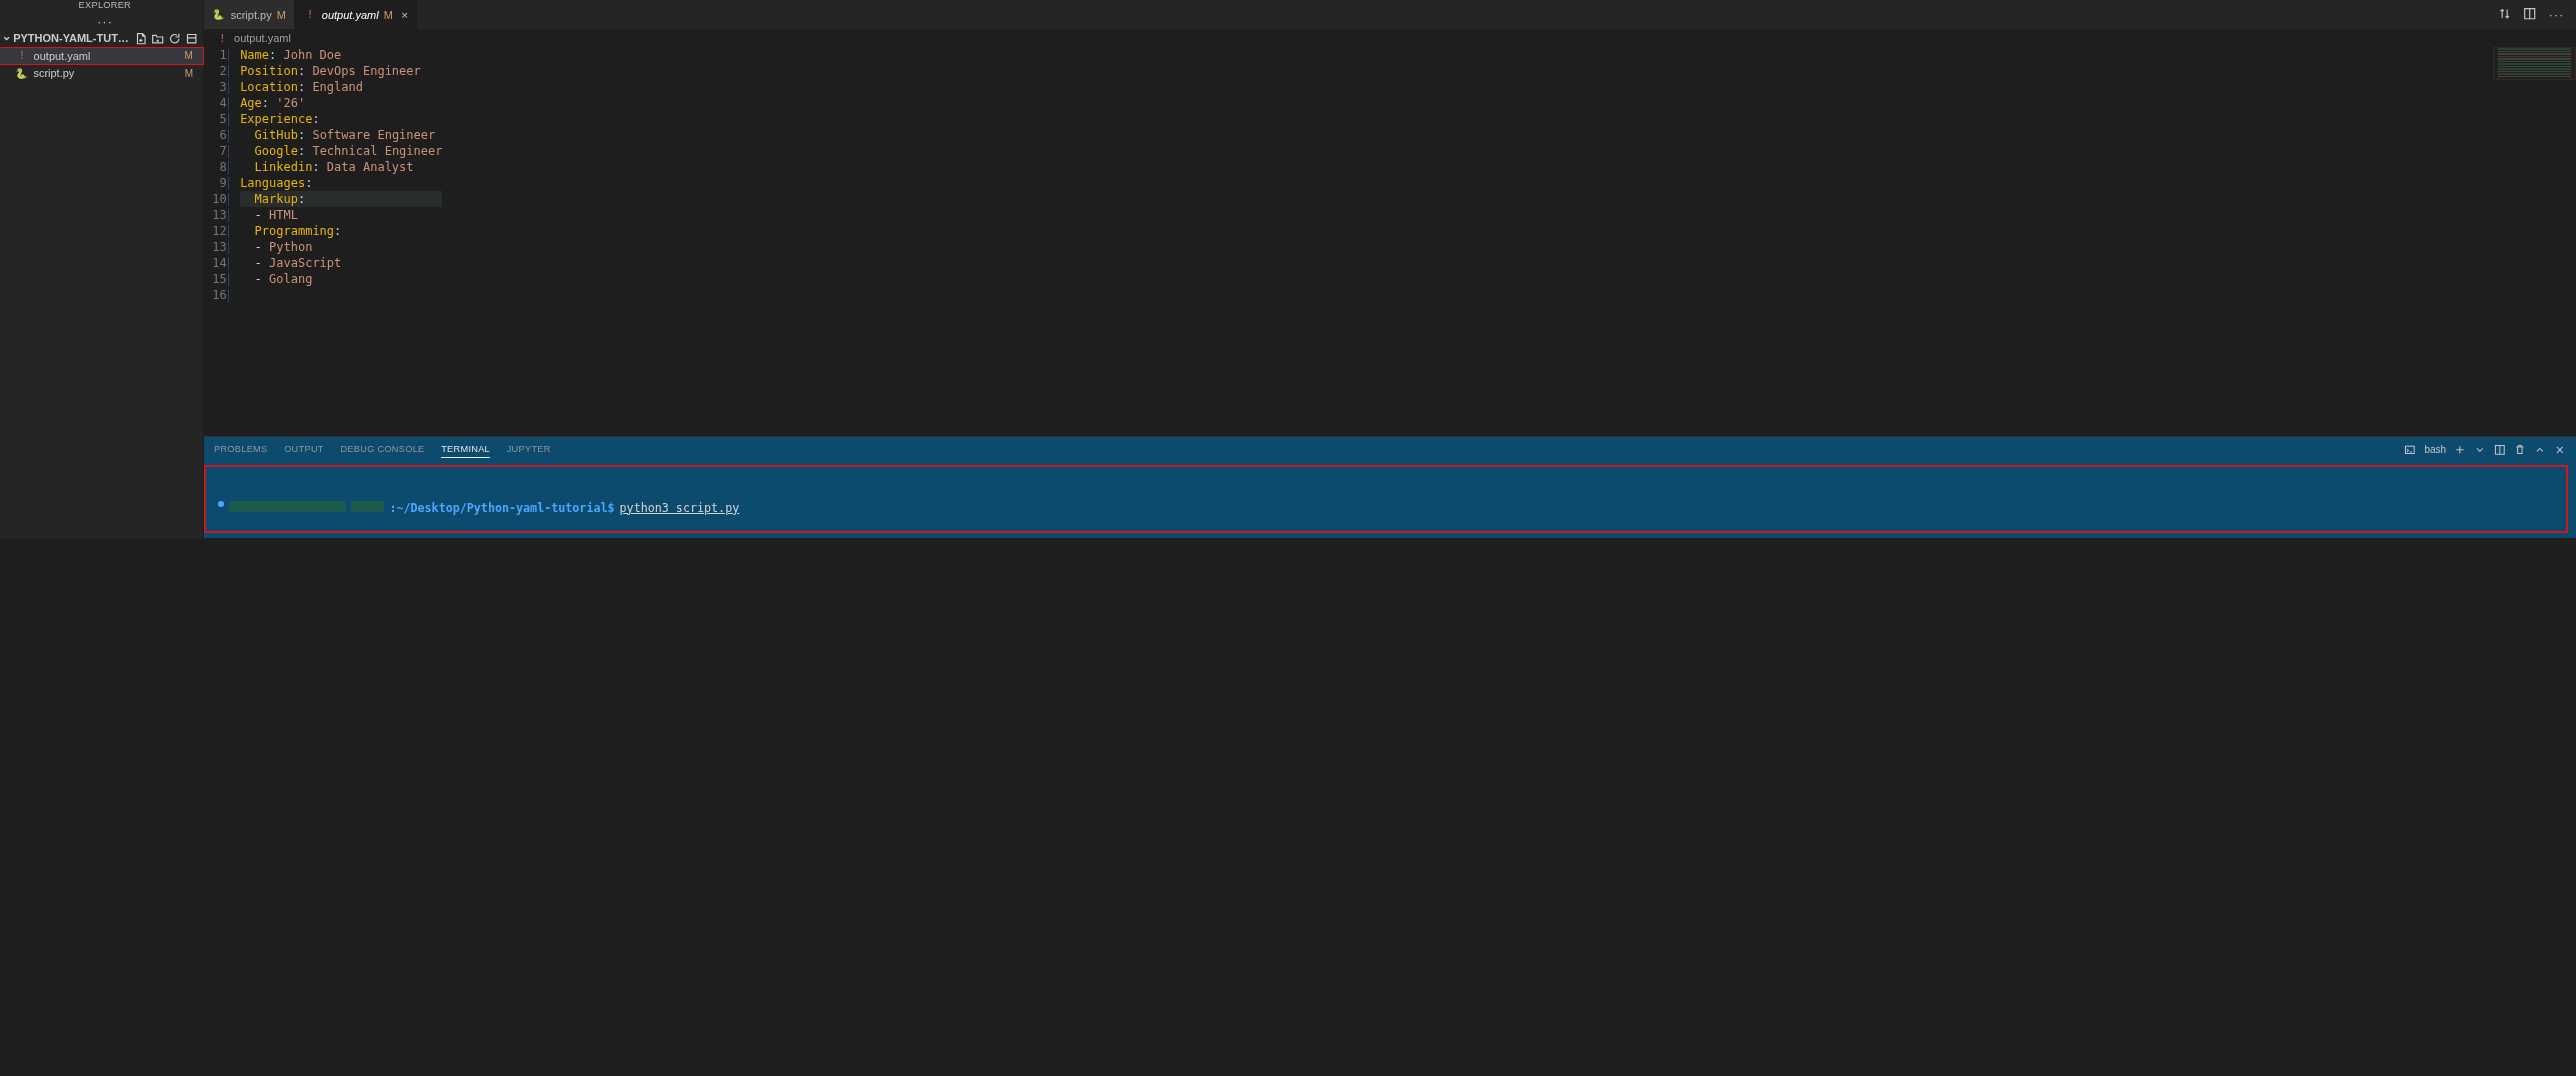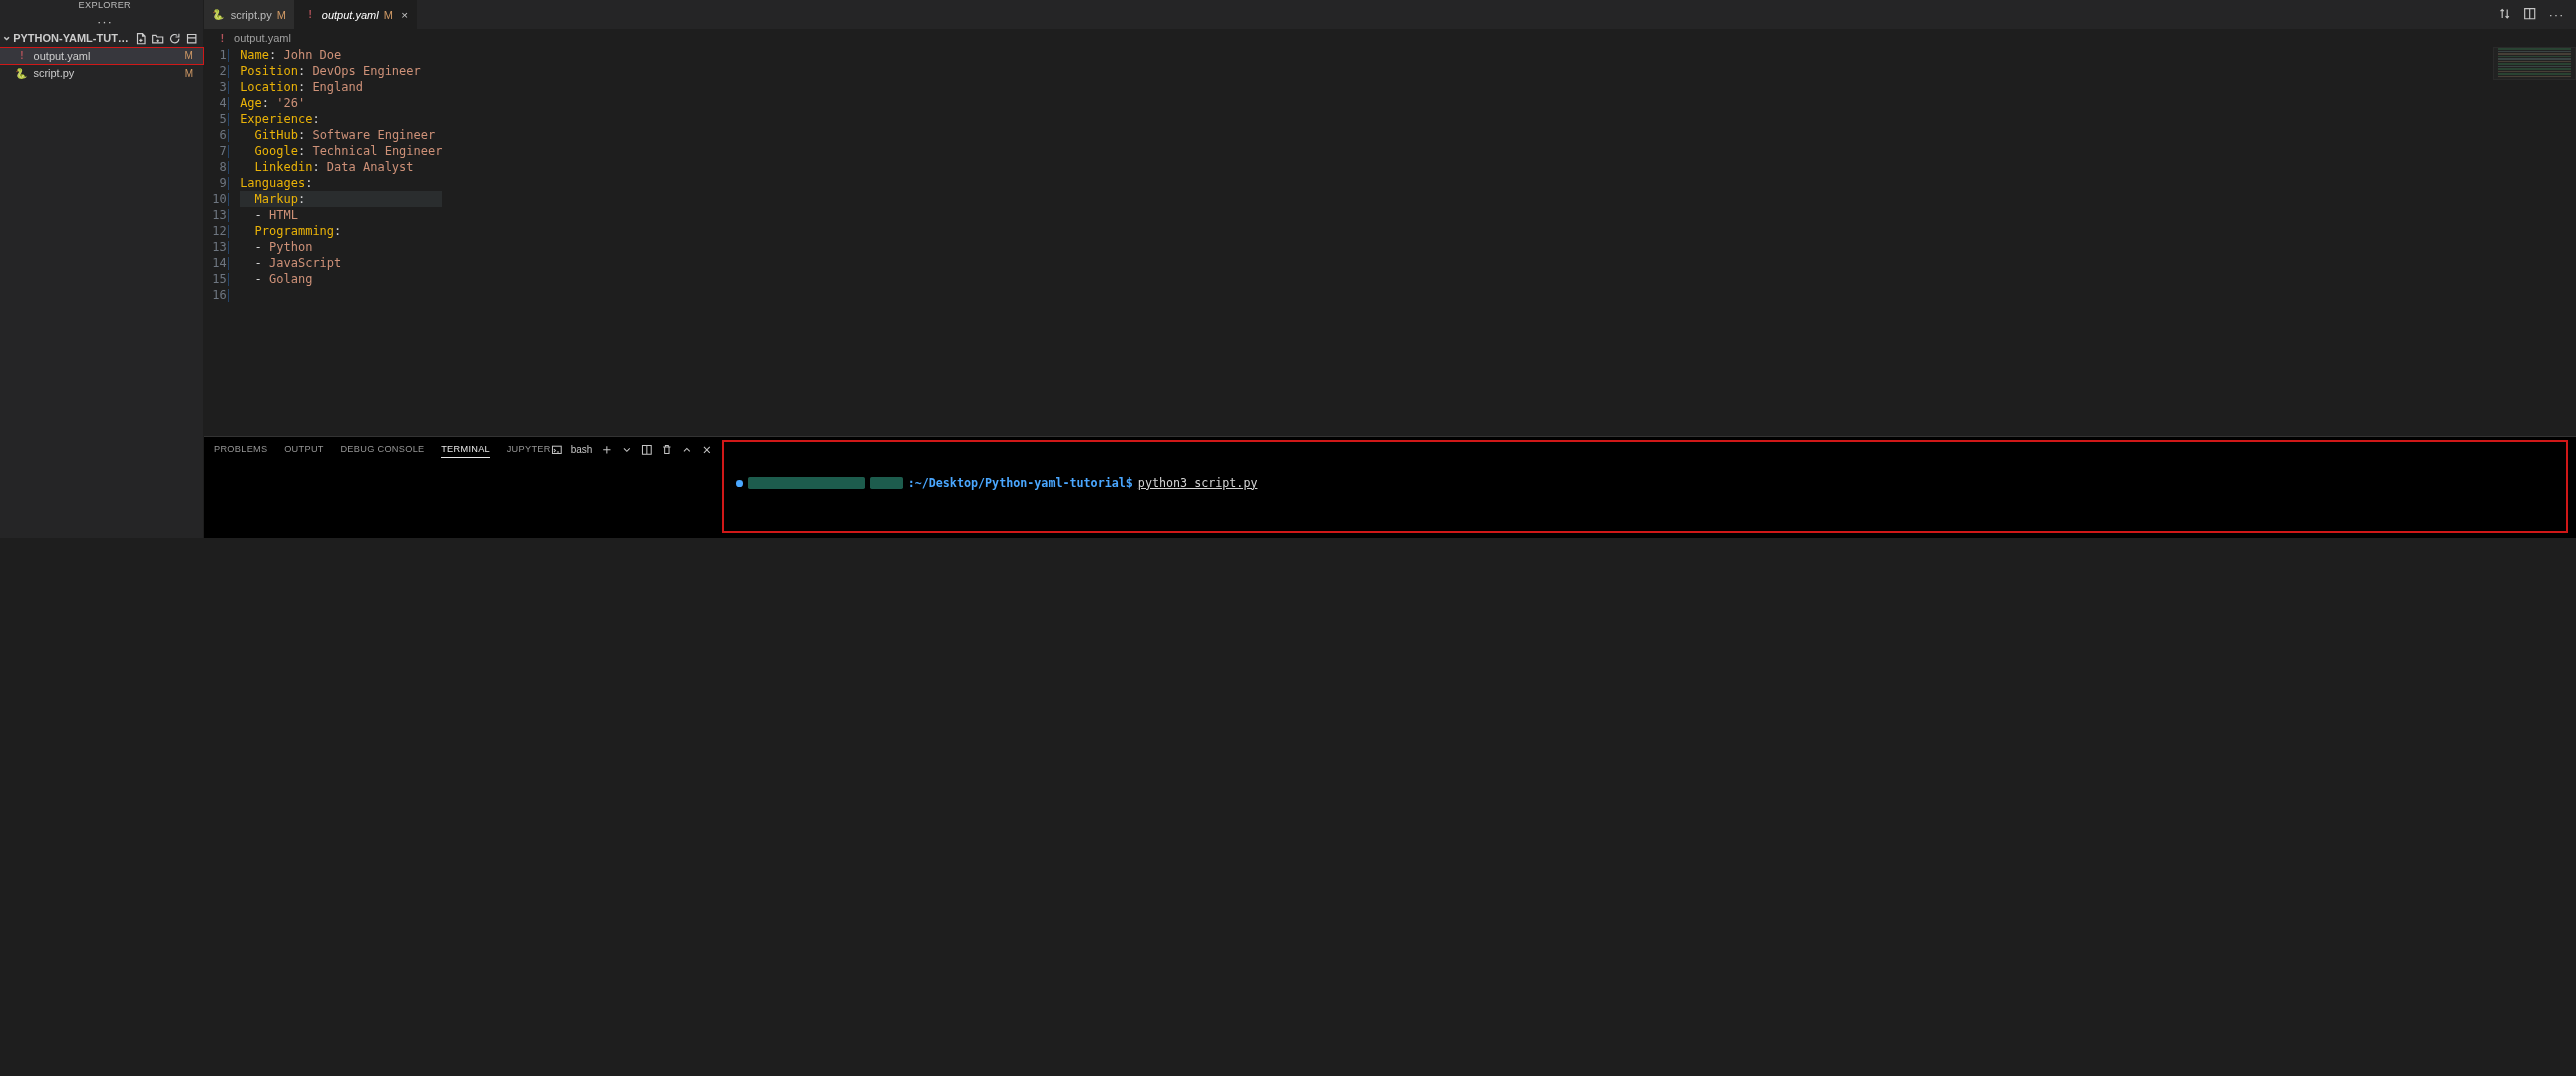--- a/index.html
+++ b/index.html
@@ -148,22 +148,22 @@
   }
   .mm-line { height:1.7px; margin:0.8px 5px; background:#4a6; opacity:0.5;}
   .mm-line.b { background:#8aa;}
   .mm-line.o { background:#b97;}
 
   
   .panel {
     height:102px;
     border-top:0.8px solid #333;
     display:flex;
-    flex-direction:row;
-    background:#000000;
+    flex-direction:column;
+    background:#0c4a6e;
   }
   .panel-tabs {
     display:flex;
     align-items:center;
     justify-content:space-between;
     height:25px;
     padding: 0 10px;
   }
   .panel-tabs .pt-left { display:flex; gap:16.7px; }
   .panel-tab {
@@ -182,21 +182,21 @@
     flex:1;
     font-family:"Menlo","Consolas",monospace;
     font-size:11.7px;
     padding: 3.3px 11.7px 5px 11.7px;
     line-height:15.4px;
     white-space:pre;
     border: 2.1px solid #d01818;
     margin: 2.5px 8.3px 5px 0px;
     overflow:hidden;
   }
-  .t-row { display:flex; align-items:center; gap:5px;}
+  .t-row { display:flex; align-items:flex-start; gap:5px;}
   .t-dot { width:6.7px; height:6.7px; border-radius:50%; background:#4aa7ff;}
   .t-host { display:inline-block; background:#1d5c4d; border-radius:1.7px; }
   .t-host.a{ width:117px; height:11.7px;}
   .t-host.b{ width:33px; height:11.7px;}
   .t-path { color:#4aa7ff; font-weight:600;}
   .t-cmd { color:#d4d4d4;text-decoration:underline;}
 
   svg { fill: none; stroke: currentColor; stroke-width:1.4; }
 </style>
 </head>

